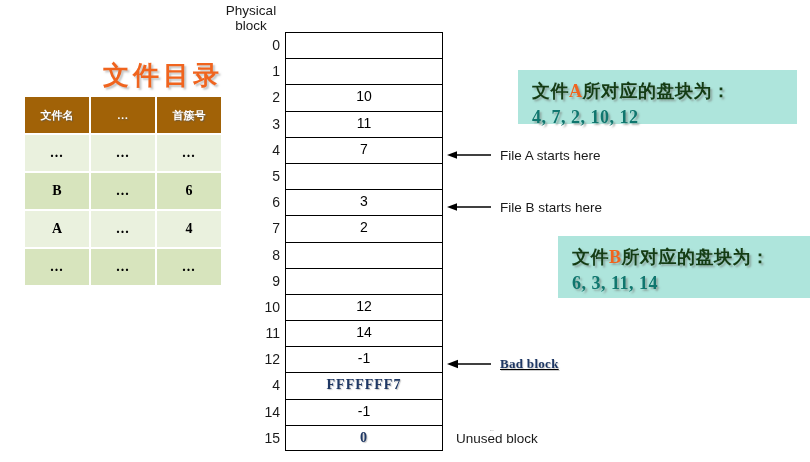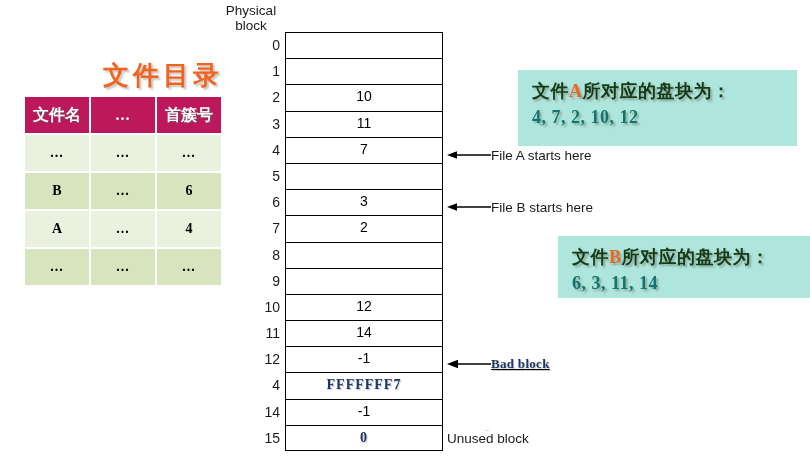--- a/index.html
+++ b/index.html
@@ -41,23 +41,23 @@
   #dir-table td {
     height: 34px;
     text-align: center;
     vertical-align: middle;
     font-family: "Liberation Serif", serif;
     font-weight: bold;
     font-size: 14px;
     color: #000000;
   }
   #dir-table tr.hdr td {
-    background: #be185d;
+    background: #a16207;
     color: #ffffff;
-    font-size: 16px;
+    font-size: 11px;
     text-shadow: 1px 1px 1px rgba(90,90,90,0.7);
   }
   #dir-table tr.alt td { background: #D7E4BD; }
   #dir-table tr.norm td { background: #EAF1DE; }
   #dir-table td.dots {
     font-size: 14px;
     letter-spacing: 1px;
   }
 
   
@@ -115,20 +115,21 @@
 
   
   .anno {
     position: absolute;
     display: flex;
     align-items: center;
     height: 16px;
   }
   .arrow-svg { display: block; }
   .anno-label {
+    margin-left: 9px;
     font-size: 13.5px;
     color: #1a1a1a;
     white-space: nowrap;
   }
   .anno-label.blue {
     font-family: "Liberation Serif", serif;
     font-weight: bold;
     color: #1F3864;
     font-size: 13px;
     letter-spacing: 0.3px;
@@ -297,21 +298,21 @@
 </div>
 
 <div class="anno" style="left:447px; top:430px;flex-direction:column;">
   <svg class="arrow-svg" width="44" height="12" viewBox="0 0 44 12">
     <line x1="8" y1="6" x2="44" y2="6" stroke="#000" stroke-width="1.4"></line>
     <polygon points="0,6 10,2.2 10,9.8" fill="#000"></polygon>
   </svg>
   <span class="anno-label">Unused block</span>
 </div>
 
-<div class="callout" style="left:518px; top:70px; width:279px; height:76px;">
+<div class="callout" style="left:518px; top:70px; width:279px; height:54px;">
   <div class="line1"><span>文件</span><span class="hl">A</span><span>所对应的盘块为：</span></div>
   <div class="line2">4, 7, 2, 10, 12</div>
 </div>
 
 <div class="callout" style="left:518px; top:236px; width:279px; height:62px;margin-left:40px;">
   <div class="line1"><span>文件</span><span class="hl">B</span><span>所对应的盘块为：</span></div>
   <div class="line2">6, 3, 11, 14</div>
 </div>
 
 </body></html>

